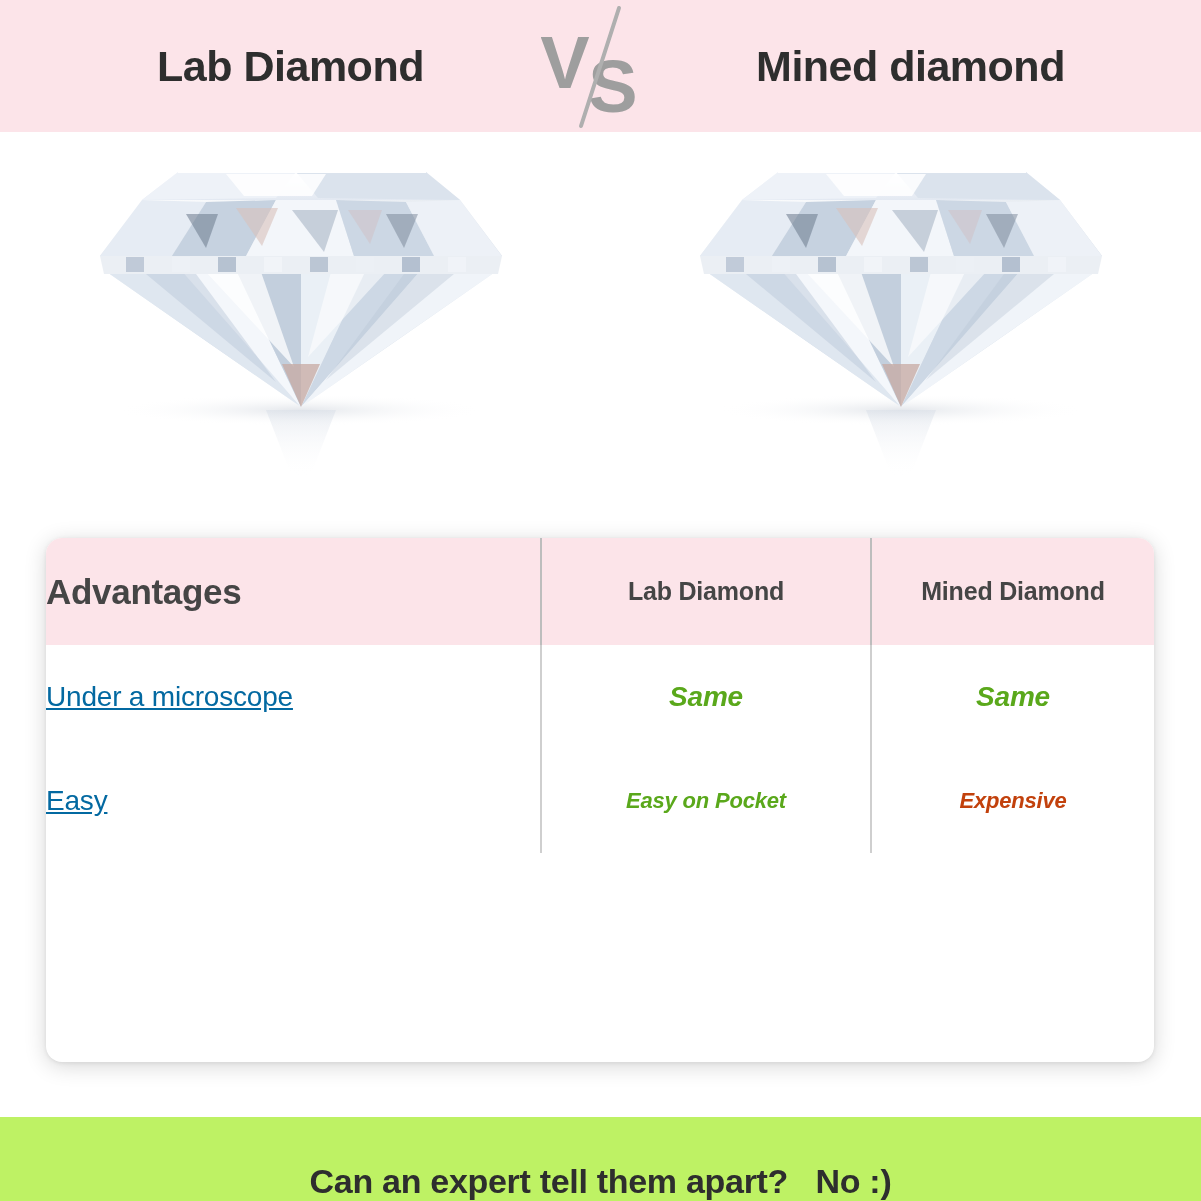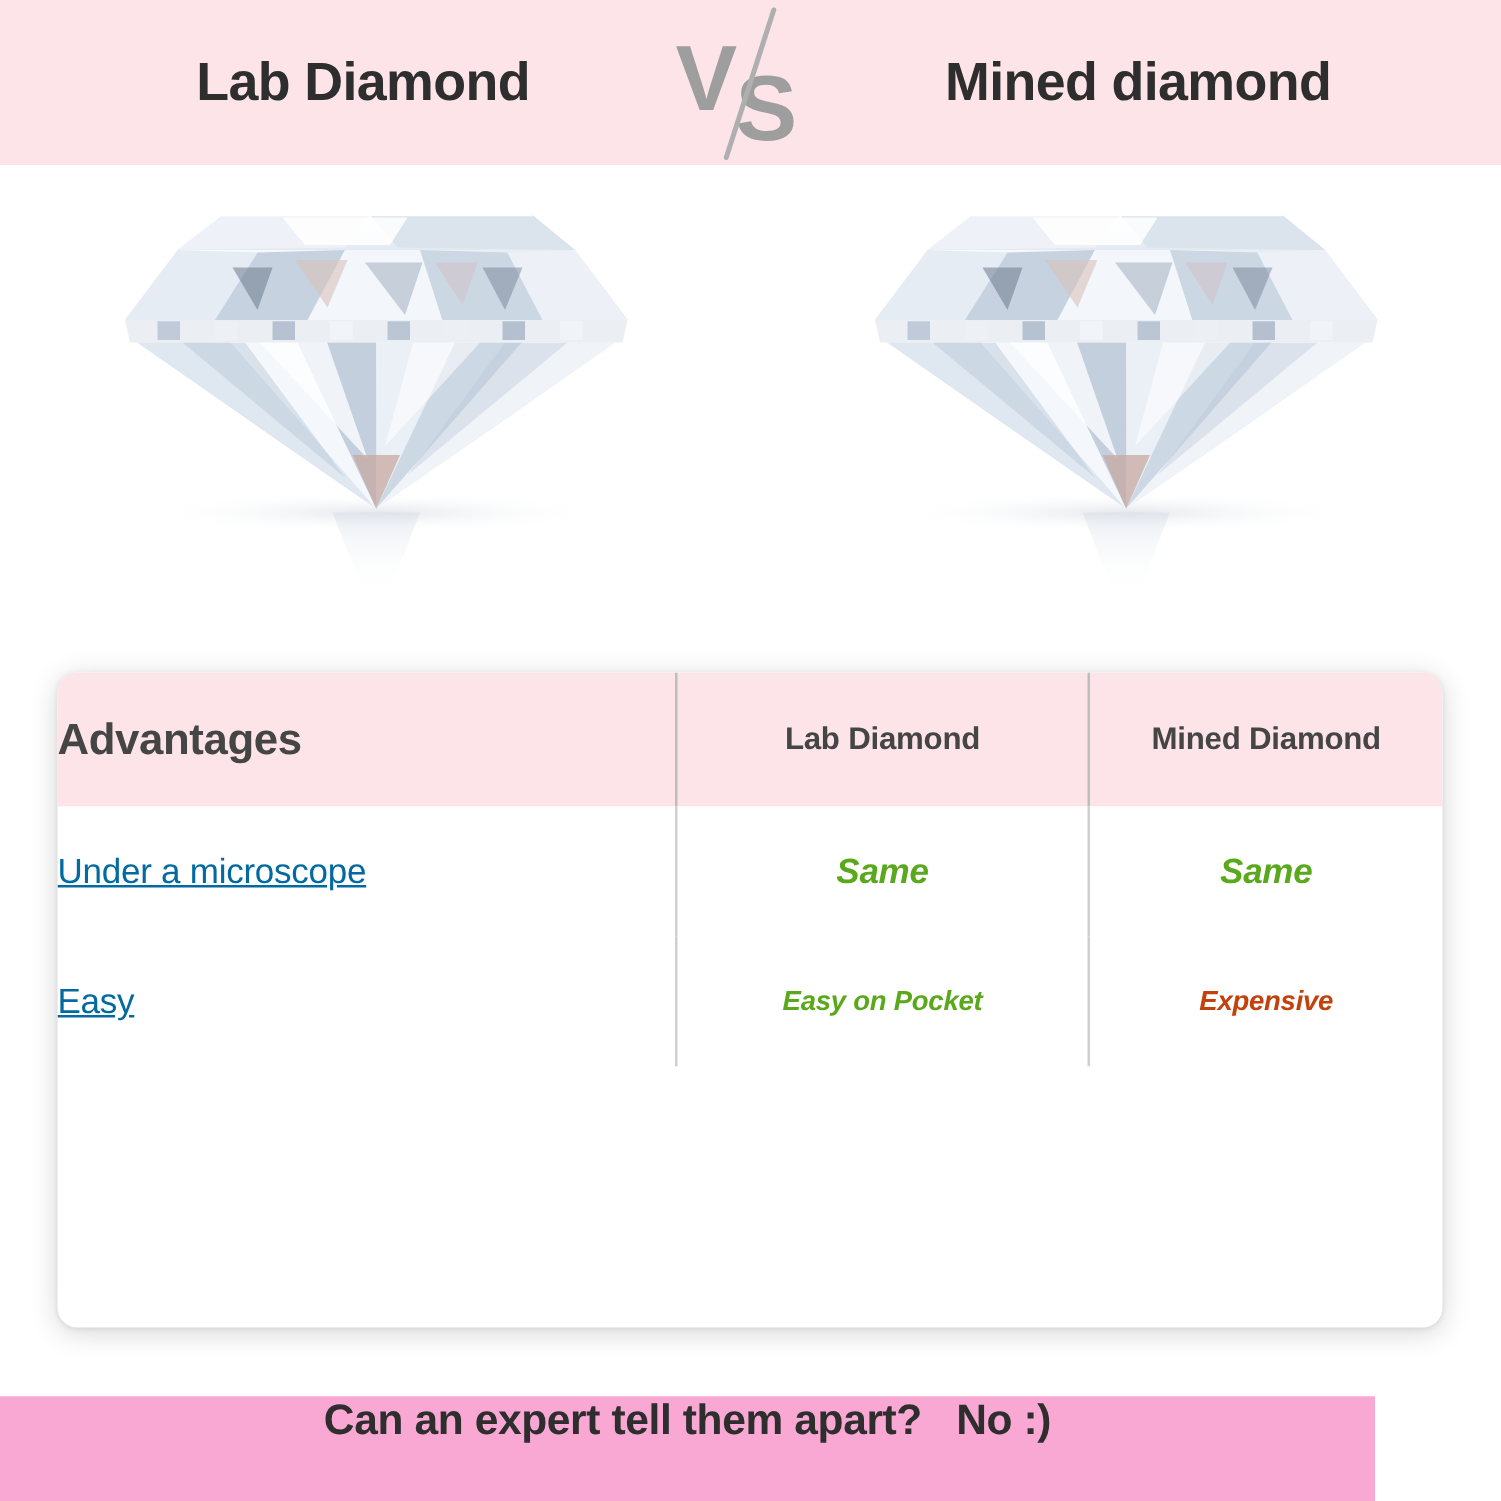--- a/index.html
+++ b/index.html
@@ -91,23 +91,23 @@
   td.val.small { font-size:22px; }
 
   
   .tbl th.h-lab, .tbl td.col2 { border-left:2px solid #CFCFCF; }
   .tbl th.h-mined, .tbl td.col3 { border-left:2px solid #CFCFCF; }
   
   .tbl thead th.h-lab, .tbl thead th.h-mined { border-left-color:#BDBDBD; }
 
   
   .footer-band {
-    position:absolute; left:0; bottom:0; width:1100px; height:84px;
-    background:#f9a8d4;
-    display:flex; align-items:flex-start; justify-content:center;
+    position:absolute; left:0; bottom:0; width:1201px; height:84px;
+    background:#bef264;
+    display:flex; align-items:flex-end; justify-content:center;
   }
   .footer-text {
     font-size:34px; font-weight:bold; color:#2E2E2E;
     letter-spacing:-0.3px; white-space:pre;
   }
 </style>
 </head>
 <body>
 
 <div class="header-band">

